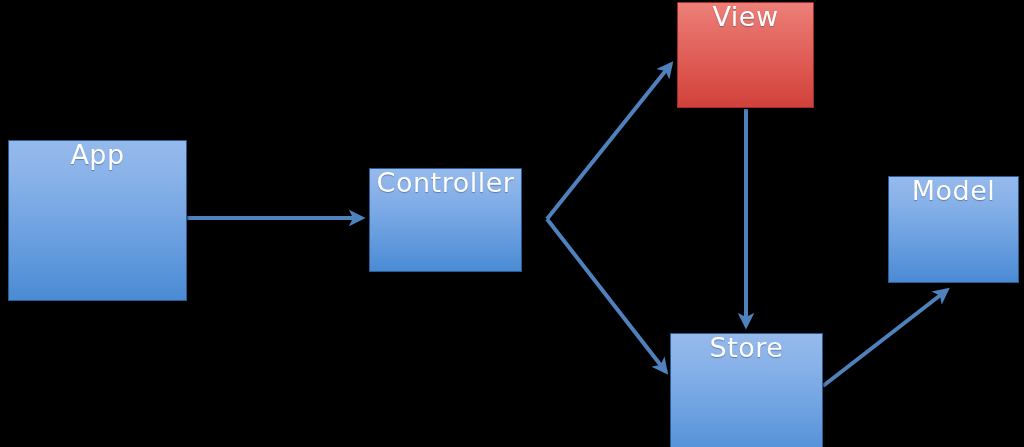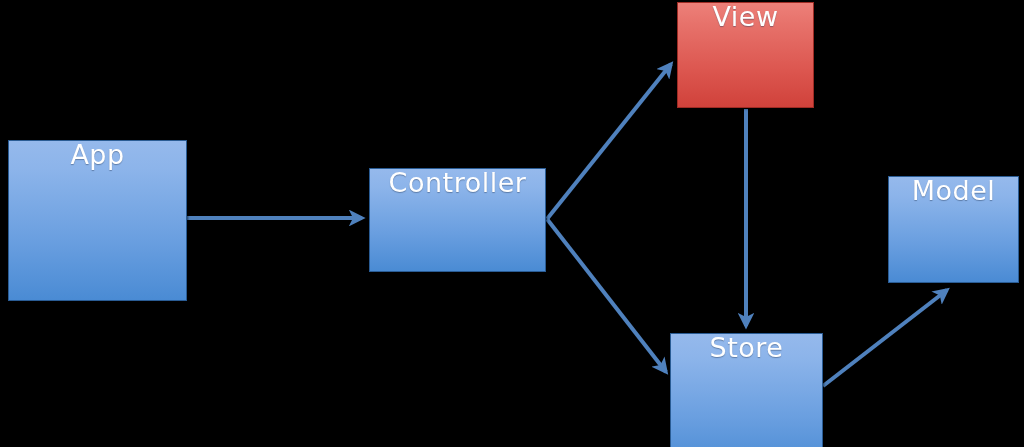--- a/index.html
+++ b/index.html
@@ -77,21 +77,21 @@
 
     <line class="edge-line" x1="746" y1="109" x2="746" y2="326" marker-end="url(#arrowhead)"></line>
 
     <line class="edge-line" x1="823" y1="386" x2="947" y2="290" marker-end="url(#arrowhead)"></line>
   </svg>
 
   <div class="node blue" style="left:8px; top:140px; width:179px; height:161px;">
     <span class="node-label">App</span>
   </div>
 
-  <div class="node blue" style="left:369px; top:168px; width:177px; height:104px;">
+  <div class="node blue" style="left:369px; top:168px; width:153px; height:104px;">
     <span class="node-label">Controller</span>
   </div>
 
   <div class="node red" style="left:677px; top:2px; width:137px; height:106px;">
     <span class="node-label">View</span>
   </div>
 
   <div class="node blue" style="left:670px; top:333px; width:153px; height:136px;">
     <span class="node-label">Store</span>
   </div>

